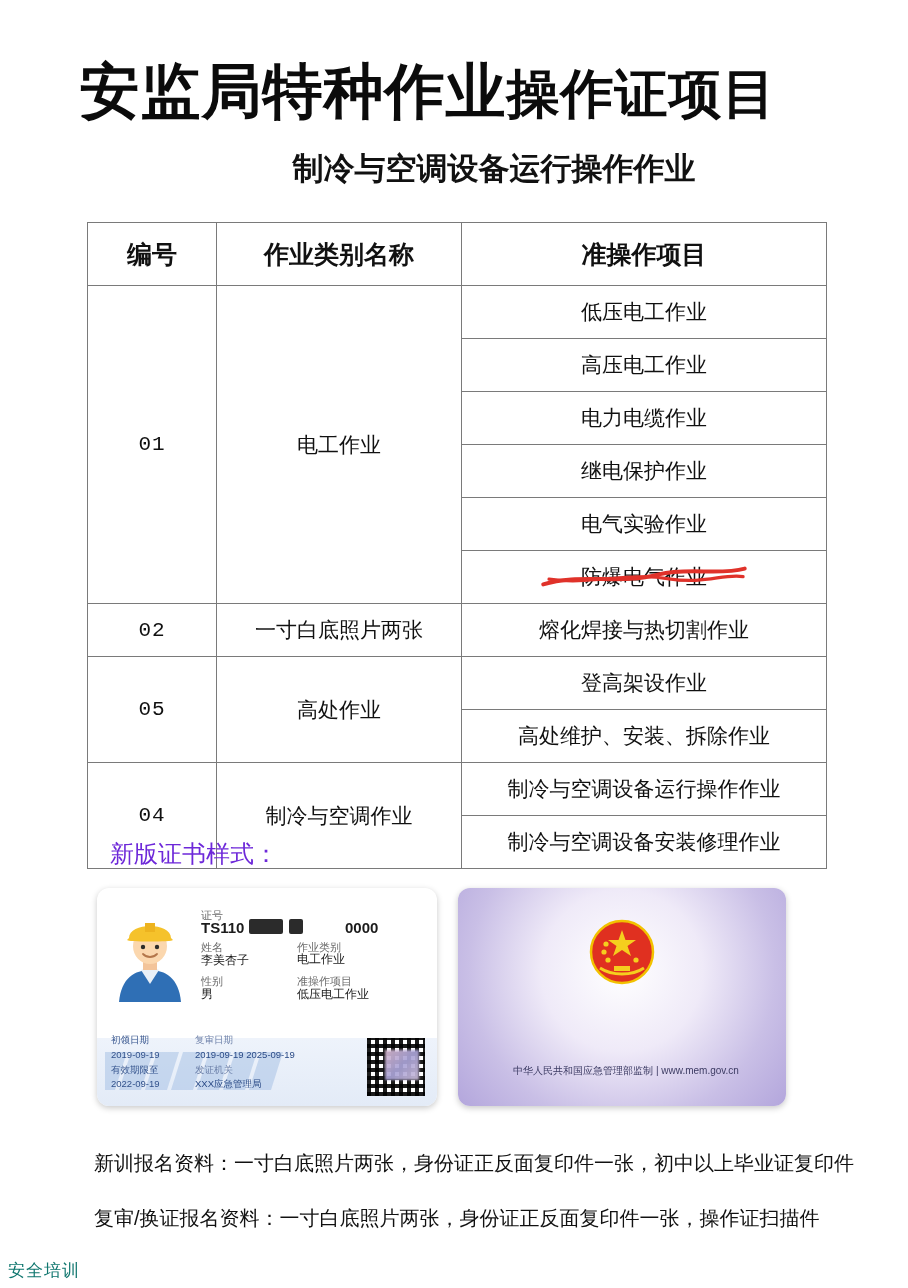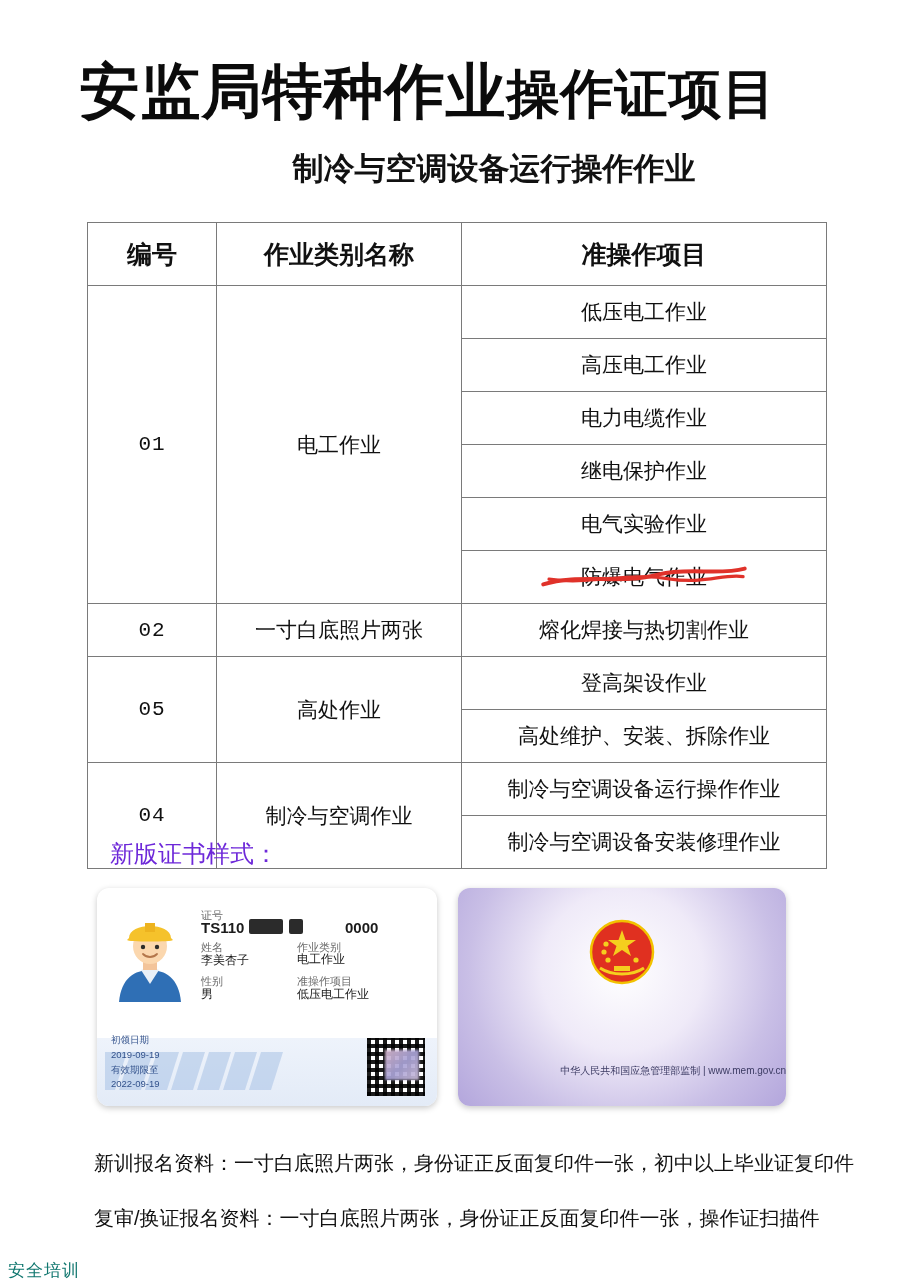--- a/index.html
+++ b/index.html
@@ -245,21 +245,21 @@
     text-align: center;
     font-size: 22px;
     letter-spacing: 3px;
     color: #171735;
     font-weight: 700;
   }
   .back-line3 {
     position: absolute;
     left: 8px; right: 0;
     top: 176px;
-    text-align: right;
+    text-align: center;
     font-size: 10px;
     color: #3c3b63;
   }
 
   
   .note {
     position: absolute;
     left: 94px;
     font-size: 20px;
     color: #111;
@@ -403,20 +403,27 @@
     </g>
   </svg>
 
   <div class="dates-left">
     <span class="lbl">初领日期</span><br>
     <span>2019-09-19</span><br>
     <span class="lbl">有效期限至</span><br>
     <span>2022-09-19</span>
   </div>
 
+  <div class="dates">
+    <span class="lbl">复审日期</span><br>
+    <span>2019-09-19</span>
+    <span>2025-09-19</span><br>
+    <span class="lbl">发证机关</span><br>
+    <span>XXX应急管理局</span>
+  </div>
 
   <div class="qr"></div>
   <div class="qr-blur"></div>
 </div>
 
 <div class="card card-back">
   <svg class="emblem" viewBox="0 0 76 76">
     <circle cx="38" cy="38" r="31" fill="#e03020"></circle>
     <circle cx="38" cy="38" r="31" fill="none" stroke="#f2c200" stroke-width="2.5"></circle>
     <path d="M38 16 L41.5 26 L52 26 L43.5 32 L47 42 L38 36 L29 42 L32.5 32 L24 26 L34.5 26 Z" fill="#f5cf1e"></path>

